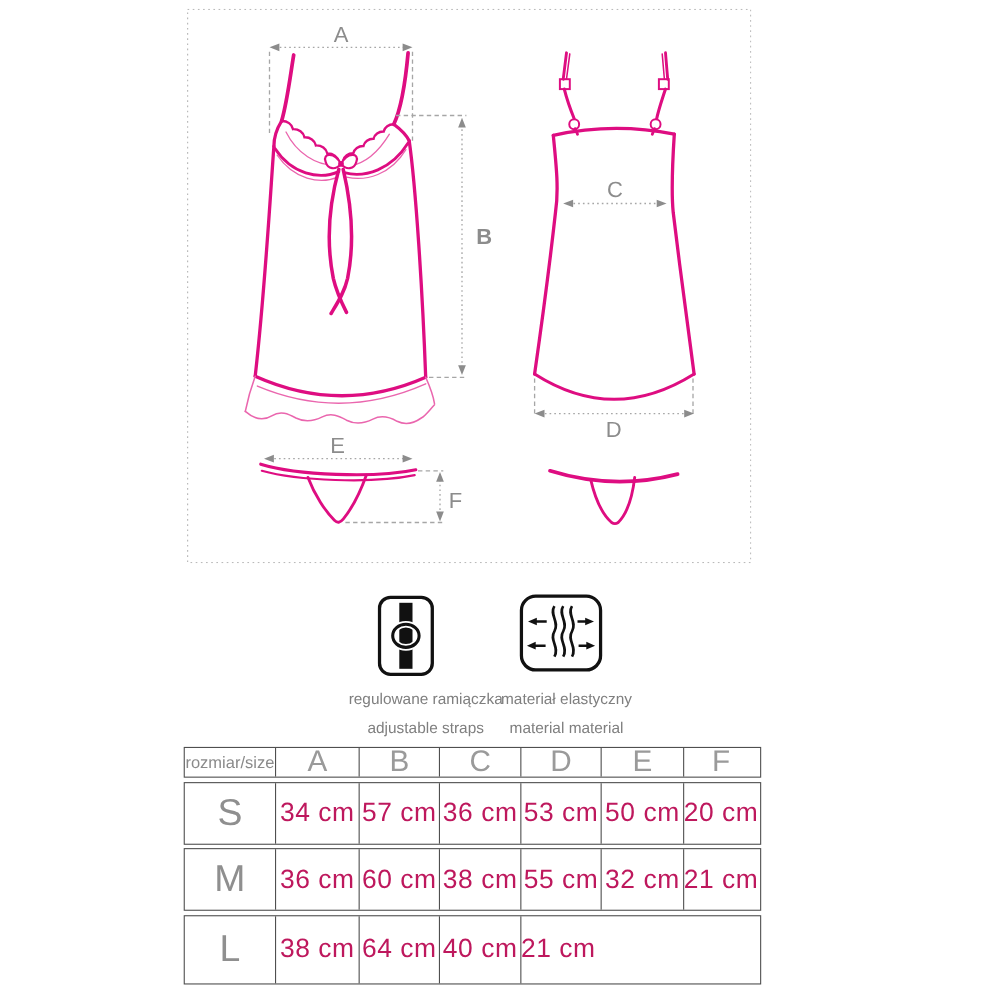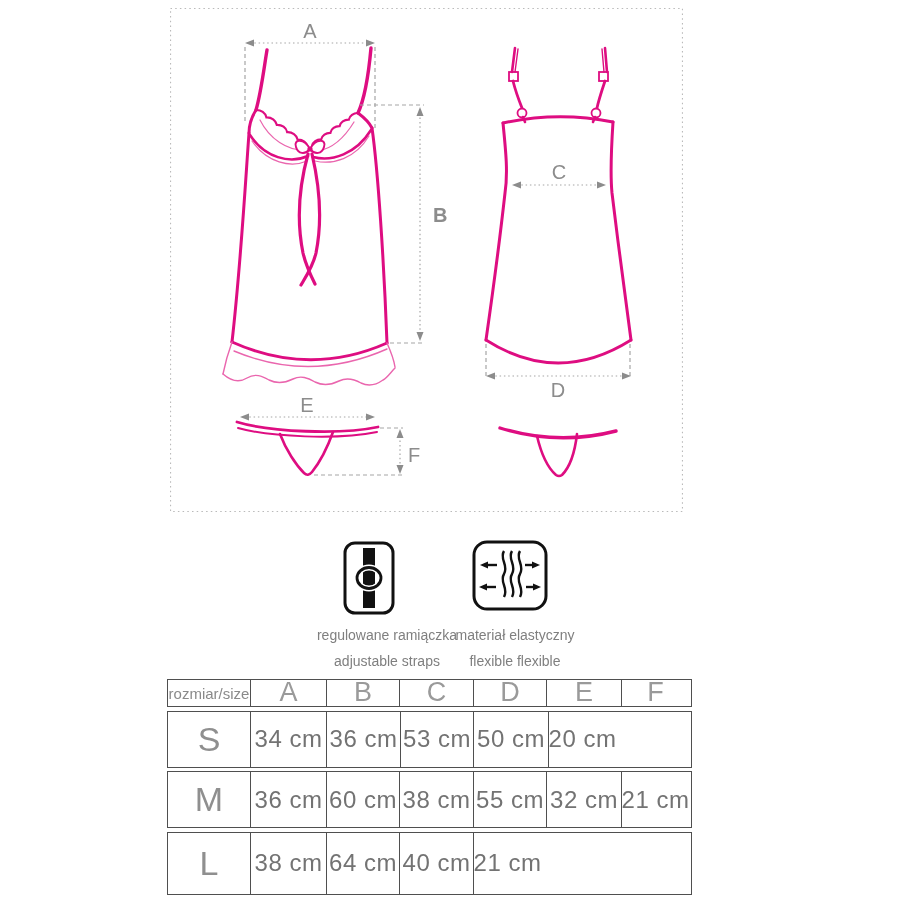--- a/index.html
+++ b/index.html
@@ -19,21 +19,21 @@
   .cell{display:flex;align-items:center;justify-content:center;box-sizing:border-box;
         color:#8f8f8f;overflow:hidden;white-space:nowrap;}
   .cell + .cell{border-left:1.5px solid #4f4f4f;}
   .c0{width:82px;} .c1{width:76px;} .c2{width:73px;} .c3{width:74px;}
   .c4{width:73px;} .c5{width:75px;} .c6{width:68px;}
   .thead{height:28px;}
   .thead .corner{font-size:15px;color:#8a8a8a;}
   .thead .hletter{font-size:27px;color:#9a9a9a;font-weight:400;padding-bottom:2px;}
   .r-s,.r-m{height:57px;} .r-l{height:63px;}
   .size-letter{font-size:34px;color:#8f8f8f;}
-  .val{font-size:24px;color:#737373;letter-spacing:0.5px;}
+  .val{font-size:24px;color:#be185d;letter-spacing:0.5px;}
 </style>
 </head>
 <body>
 
 <div id="stage">
 
   <svg style="position:absolute;left:170px;top:8px;" width="513" height="504" viewBox="0 0 513 504">
 
     <rect x="0.5" y="0.5" width="512" height="503" fill="none" stroke="#bababa" stroke-width="1.2" stroke-dasharray="1.5 3.2"></rect>
 
@@ -189,37 +189,38 @@
       <polygon points="69,47 61,43.5 61,50.5"></polygon>
     </g>
   </svg>
 
   <div class="caption" style="left:277px;top:622px;">
     <div>regulowane ramiączka</div>
     <div>adjustable straps</div>
   </div>
   <div class="caption" style="left:405px;top:622px;">
     <div>materiał elastyczny</div>
-    <div>flexible flexible</div>
+    <div>material material</div>
   </div>
 
   <div id="size-table">
     <div class="trow thead">
       <div class="cell c0 corner">rozmiar/size</div>
       <div class="cell c1 hletter">A</div>
       <div class="cell c2 hletter">B</div>
       <div class="cell c3 hletter">C</div>
       <div class="cell c4 hletter">D</div>
       <div class="cell c5 hletter">E</div>
       <div class="cell c6 hletter">F</div>
     </div>
 
     <div class="trow r-s">
       <div class="cell c0 size-letter">S</div>
       <div class="cell c1 val">34 cm</div>
+      <div class="cell c2 val">57 cm</div>
       <div class="cell c3 val">36 cm</div>
       <div class="cell c4 val">53 cm</div>
       <div class="cell c5 val">50 cm</div>
       <div class="cell c6 val">20 cm</div>
     </div>
 
     <div class="trow r-m">
       <div class="cell c0 size-letter">M</div>
       <div class="cell c1 val">36 cm</div>
       <div class="cell c2 val">60 cm</div>

